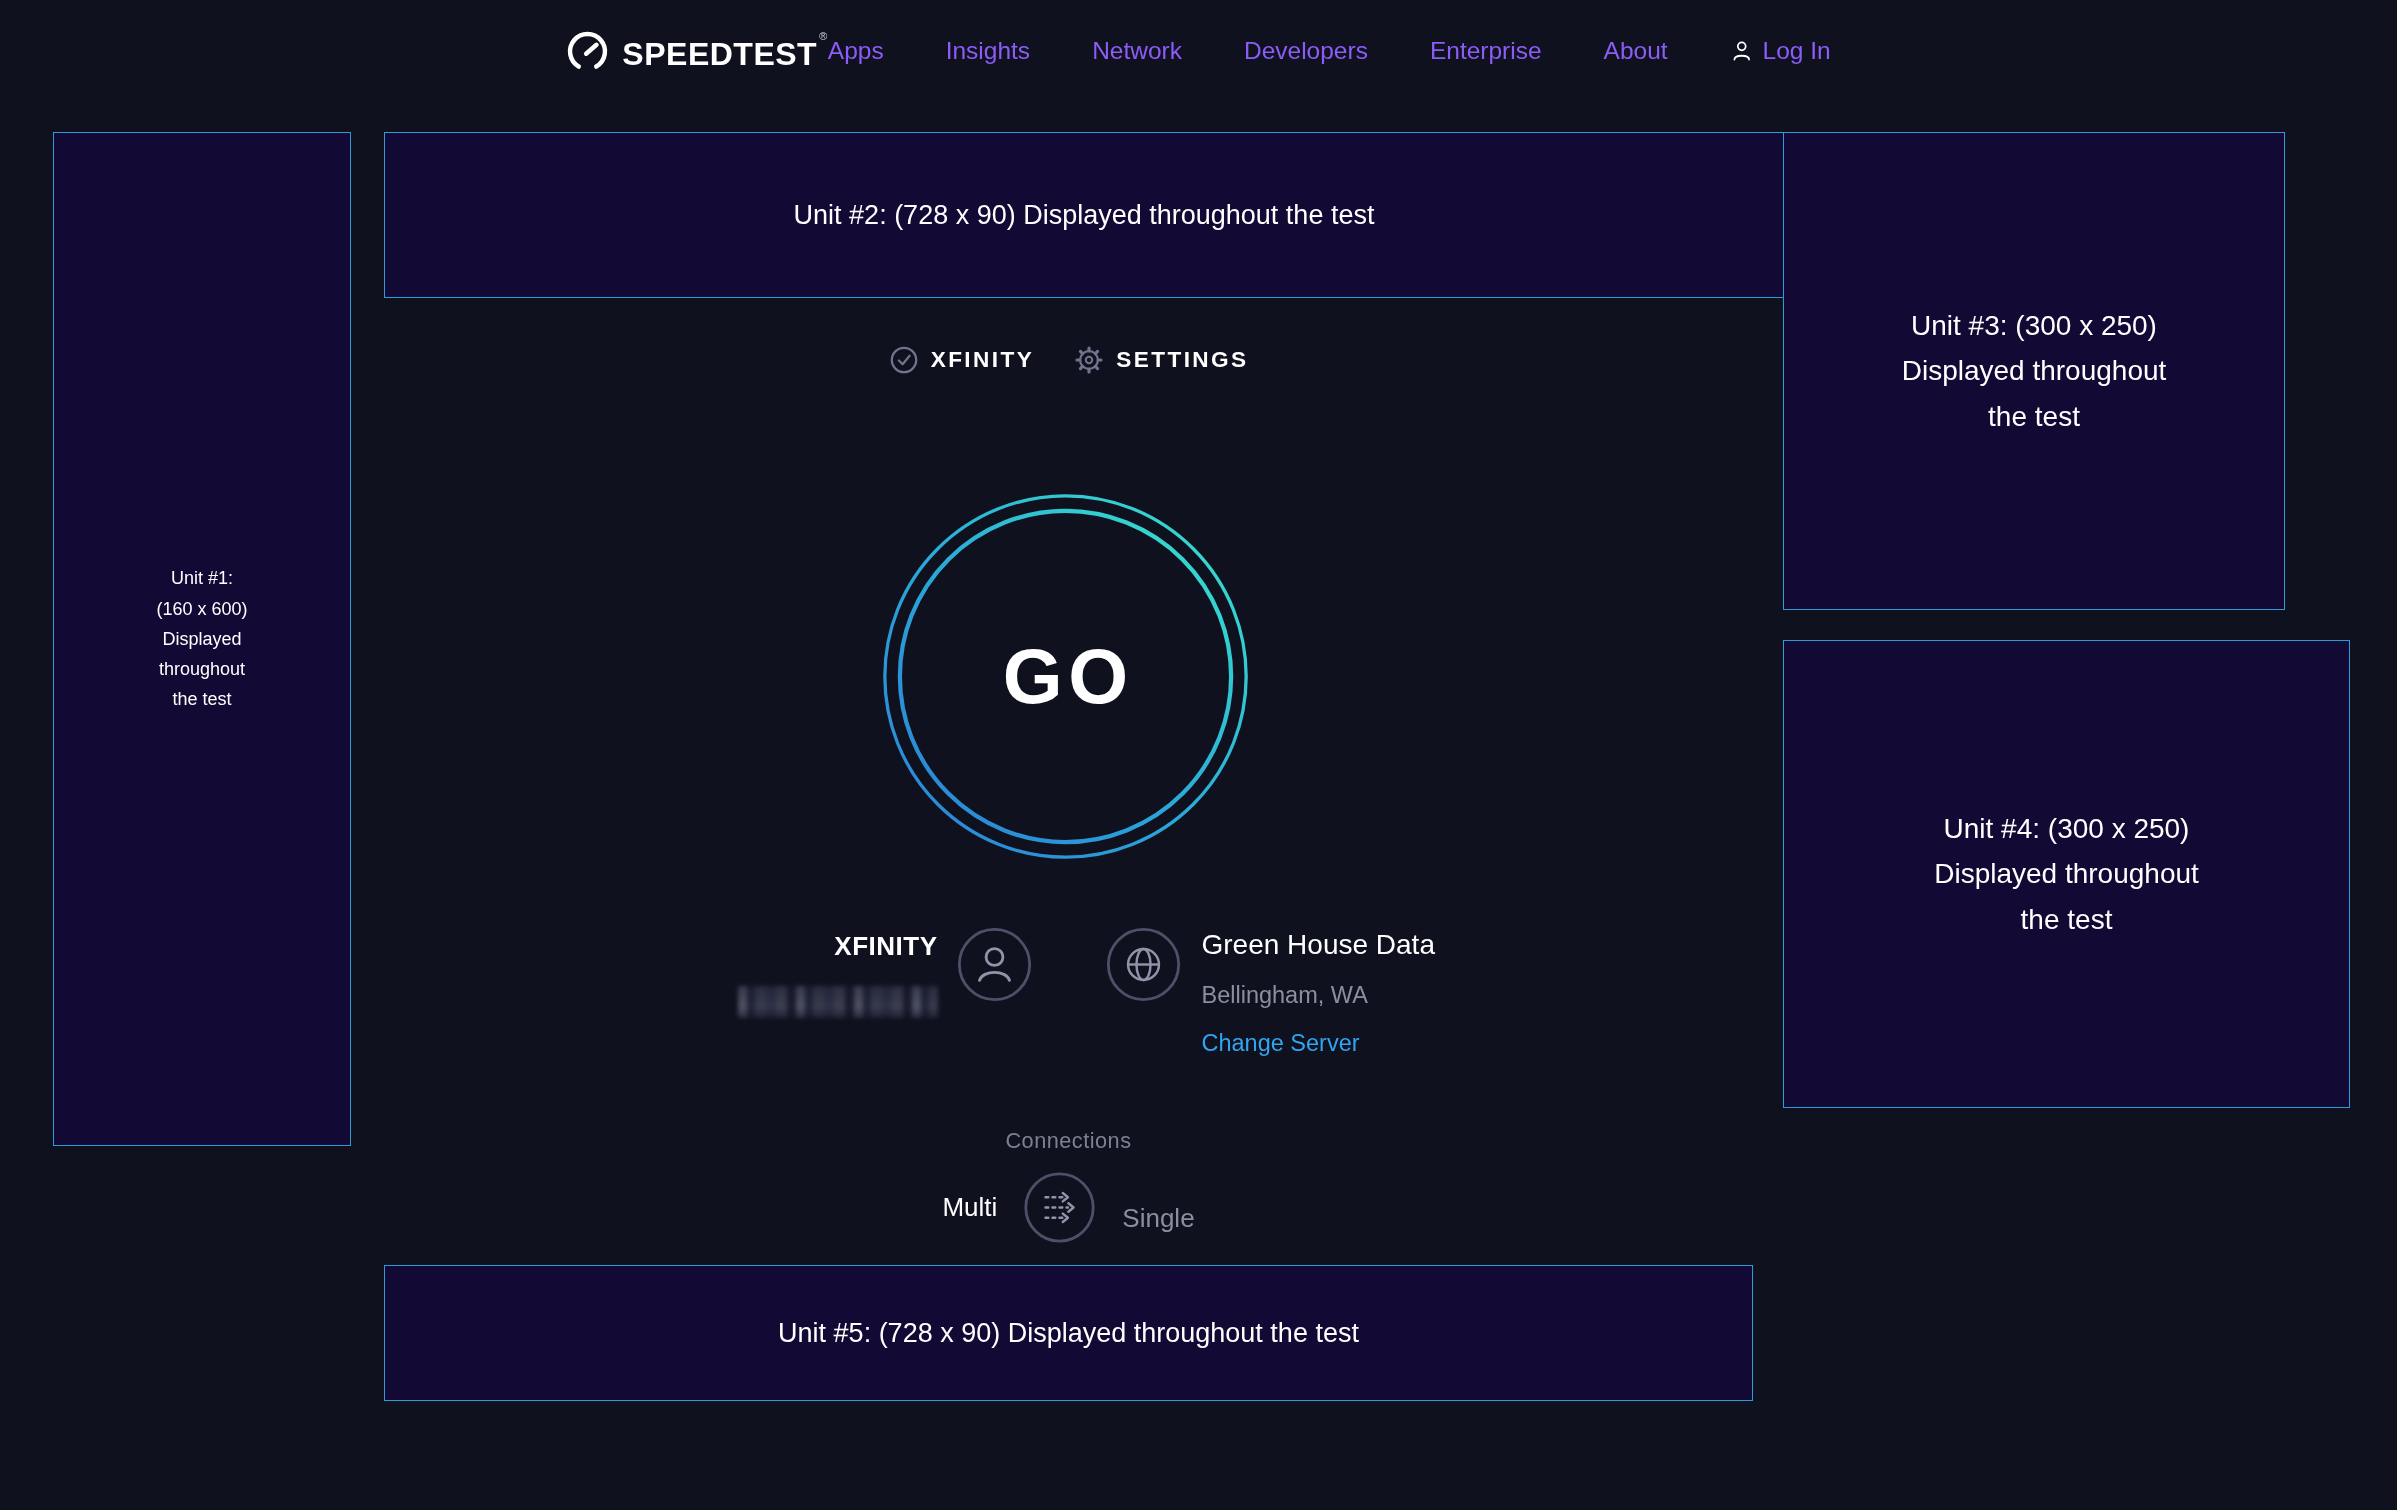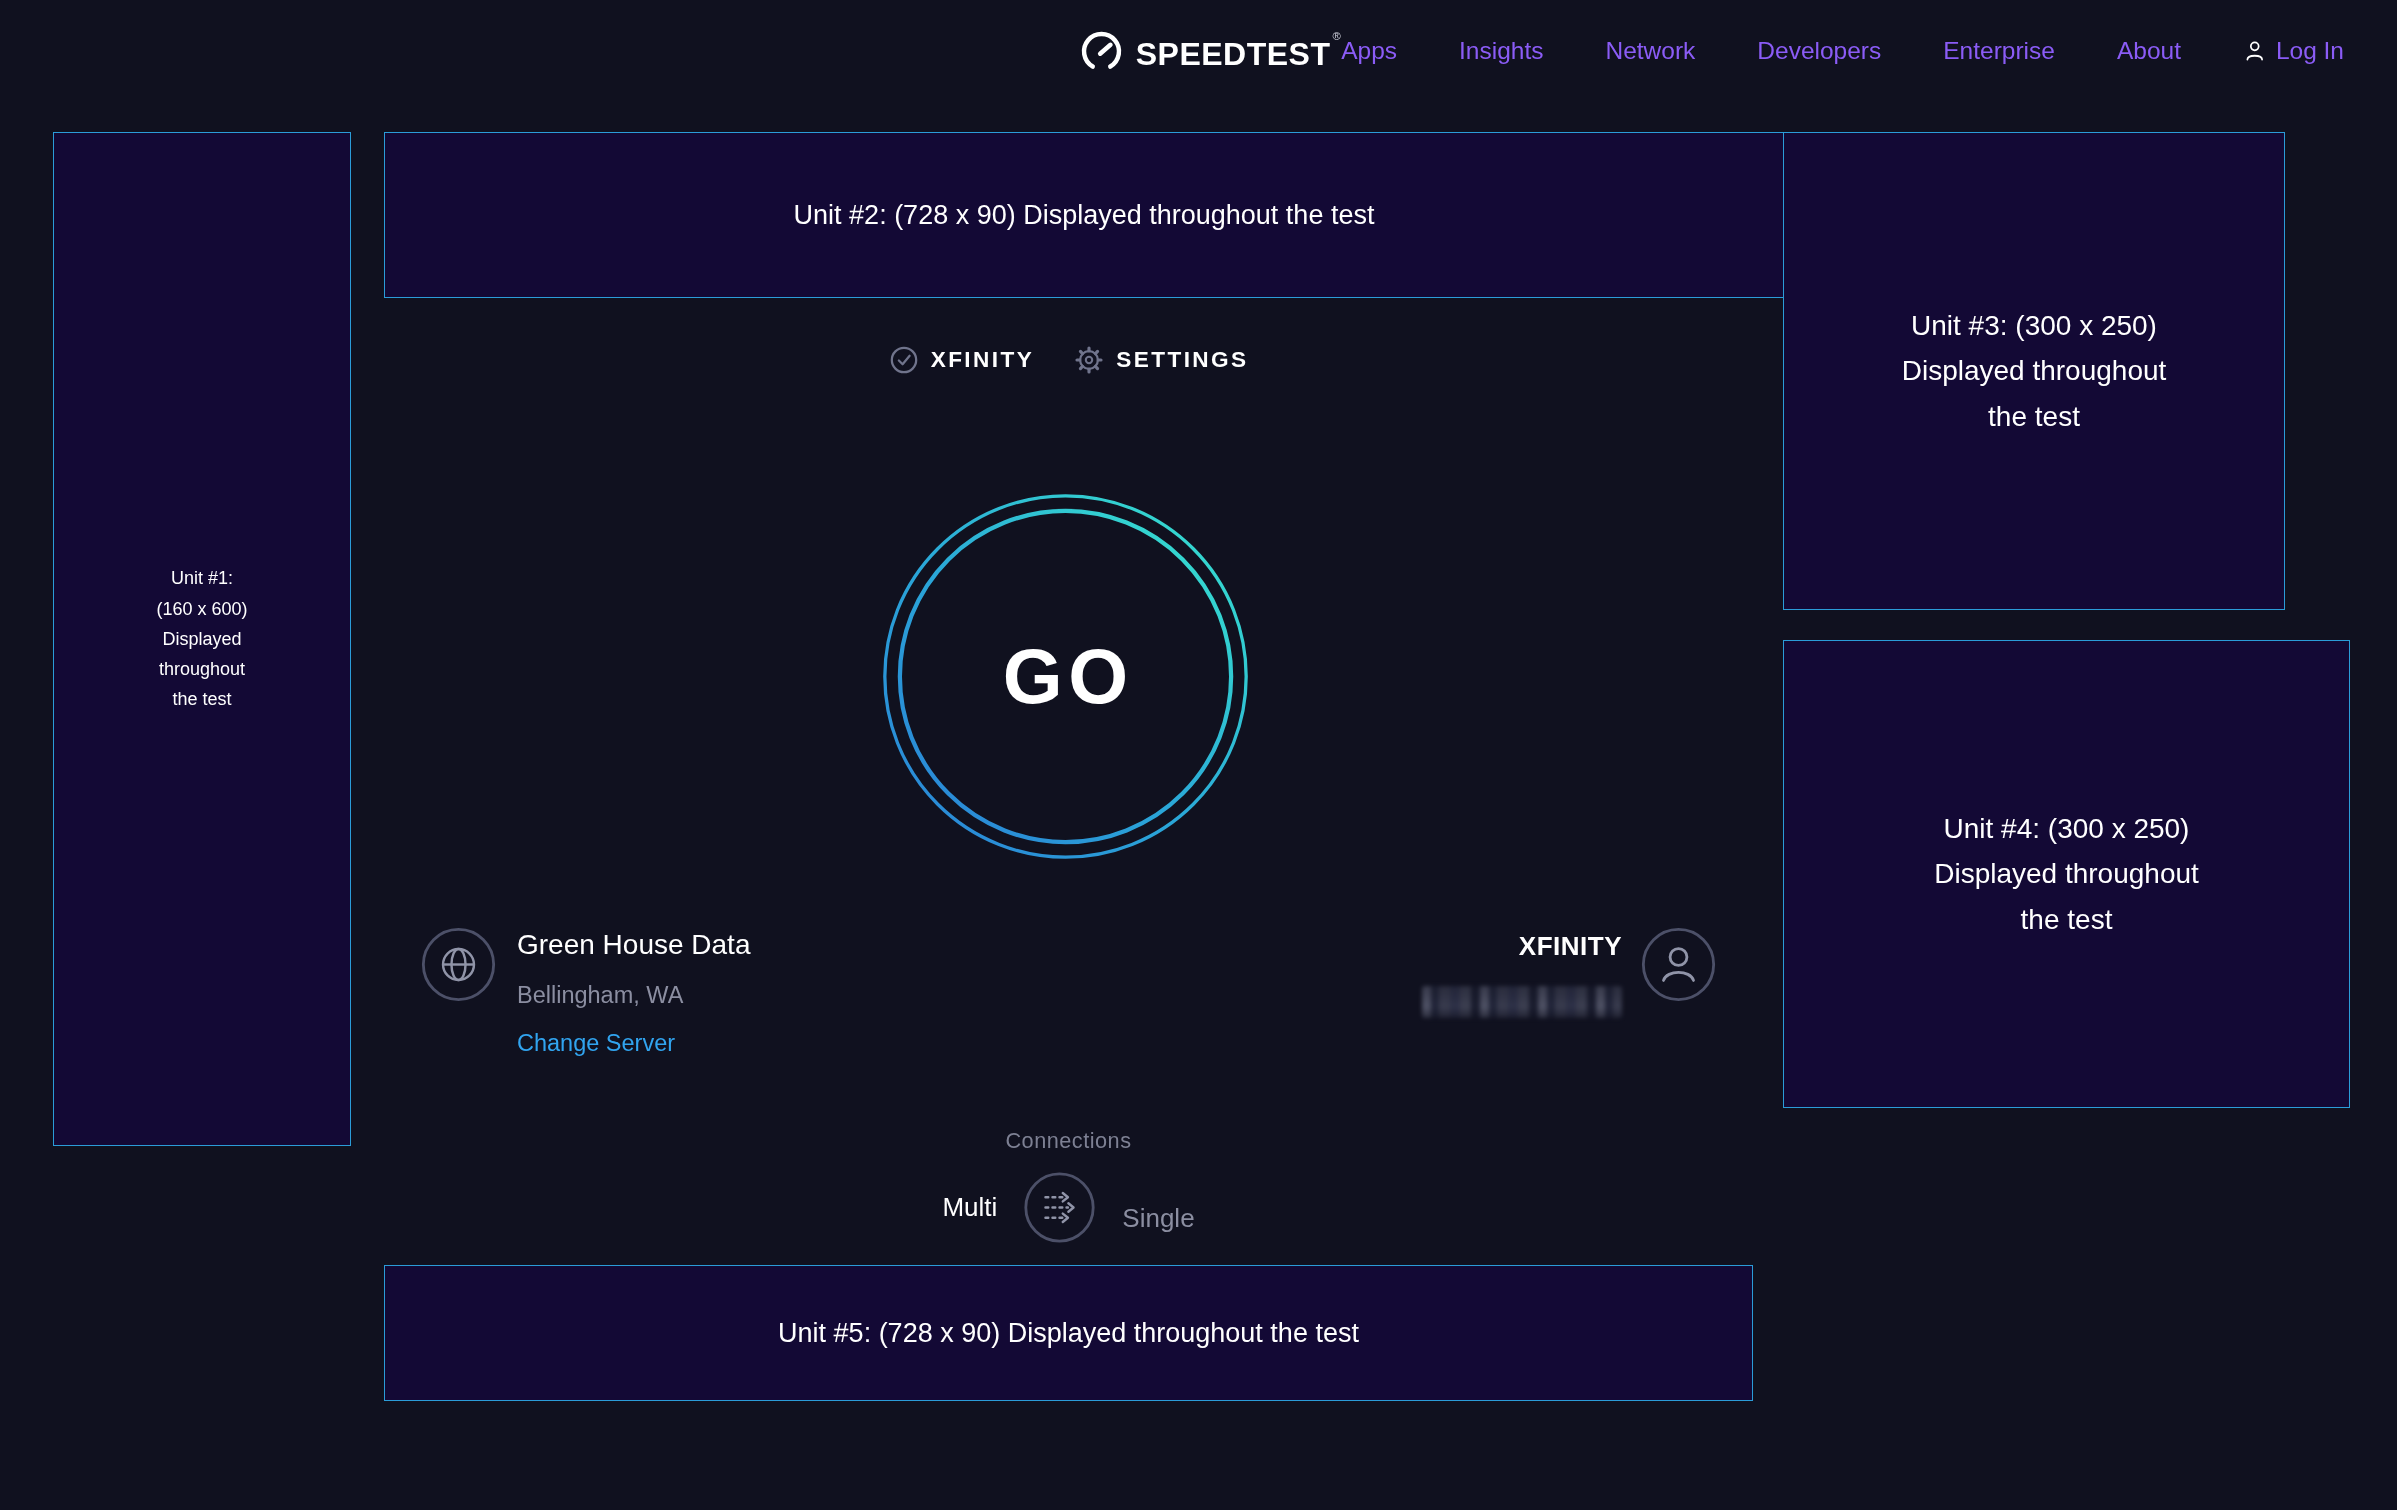--- a/index.html
+++ b/index.html
@@ -7,21 +7,21 @@
     position:relative;
     width:2397px;height:1510px;
     background:#10111f;
     font-family:"Liberation Sans",sans-serif;
     color:#fff;
     overflow:hidden;
   }
   
   .header{
     position:absolute;top:0;left:0;right:0;height:102px;
-    display:flex;align-items:center;justify-content:flex-end;
+    display:flex;align-items:center;justify-content:center;
     padding:0 53px;box-sizing:border-box;
   }
   .logo{display:flex;align-items:center;gap:13px;cursor:pointer;}
   .logo-text{font-size:32px;font-weight:700;letter-spacing:0.5px;}
   .logo-text sup{font-size:11.3px;font-weight:400;vertical-align:24.5px;margin-left:1.9px;color:#cfd1dc;}
   .nav{display:flex;align-items:center;gap:62px;}
   .nav-item{font-size:24.5px;color:#8b5cf6;cursor:pointer;white-space:nowrap;}
   .login{display:flex;align-items:center;gap:9.4px;}
   
   .ad{
@@ -192,47 +192,47 @@
           <stop offset="100%" stop-color="#2a80d6"></stop>
         </linearGradient>
       </defs>
       <circle cx="195" cy="195" r="192" stroke="url(#ringGrad)" stroke-width="3.5"></circle>
       <circle cx="195" cy="195" r="176" stroke="url(#ringGrad)" stroke-width="4.5"></circle>
     </svg>
     <span class="go-label">GO</span>
   </div>
 
   <div class="server-row">
-    <div class="half half-right">
-      <span class="round-icon" style="display:flex;">
-        <svg width="75" height="75" viewBox="0 0 80 80" fill="none">
-          <circle cx="40" cy="40" r="37.5" stroke="#4c5068" stroke-width="3"></circle>
-          <circle cx="40" cy="40" r="16.5" stroke="#9094a8" stroke-width="2.6"></circle>
-          <ellipse cx="40" cy="40" rx="7.5" ry="16.5" stroke="#9094a8" stroke-width="2.6"></ellipse>
-          <line x1="23.5" y1="40" x2="56.5" y2="40" stroke="#9094a8" stroke-width="2.6"></line>
-        </svg>
-      </span>
-      <div class="server-text">
-        <span class="server-name">Green House Data</span>
-        <span class="server-loc">Bellingham, WA</span>
-        <span class="server-change">Change Server</span>
-      </div>
-    </div>
     <div class="half half-left">
       <div class="isp-text">
         <span class="isp-name">XFINITY</span>
         <div class="redacted"></div>
       </div>
       <span class="round-icon" style="display:flex;">
         <svg width="75" height="75" viewBox="0 0 80 80" fill="none">
           <circle cx="40" cy="40" r="37.5" stroke="#4c5068" stroke-width="3"></circle>
           <circle cx="40" cy="32" r="9" stroke="#9094a8" stroke-width="3"></circle>
           <path d="M24 57 c3.5 -11.5 28.5 -11.5 32 0" stroke="#9094a8" stroke-width="3" stroke-linecap="round"></path>
         </svg>
       </span>
+    </div>
+    <div class="half half-right">
+      <span class="round-icon" style="display:flex;">
+        <svg width="75" height="75" viewBox="0 0 80 80" fill="none">
+          <circle cx="40" cy="40" r="37.5" stroke="#4c5068" stroke-width="3"></circle>
+          <circle cx="40" cy="40" r="16.5" stroke="#9094a8" stroke-width="2.6"></circle>
+          <ellipse cx="40" cy="40" rx="7.5" ry="16.5" stroke="#9094a8" stroke-width="2.6"></ellipse>
+          <line x1="23.5" y1="40" x2="56.5" y2="40" stroke="#9094a8" stroke-width="2.6"></line>
+        </svg>
+      </span>
+      <div class="server-text">
+        <span class="server-name">Green House Data</span>
+        <span class="server-loc">Bellingham, WA</span>
+        <span class="server-change">Change Server</span>
+      </div>
     </div>
   </div>
 
   <div class="conn-label">Connections</div>
   <div class="conn-row">
     <span class="conn-multi">Multi</span>
     <span class="conn-toggle">
       <svg width="73" height="73" viewBox="0 0 78 78" fill="none">
         <circle cx="39" cy="39" r="36" stroke="#4c5068" stroke-width="3"></circle>
         <g stroke="#9094a8" stroke-width="2.6" stroke-linecap="round">

